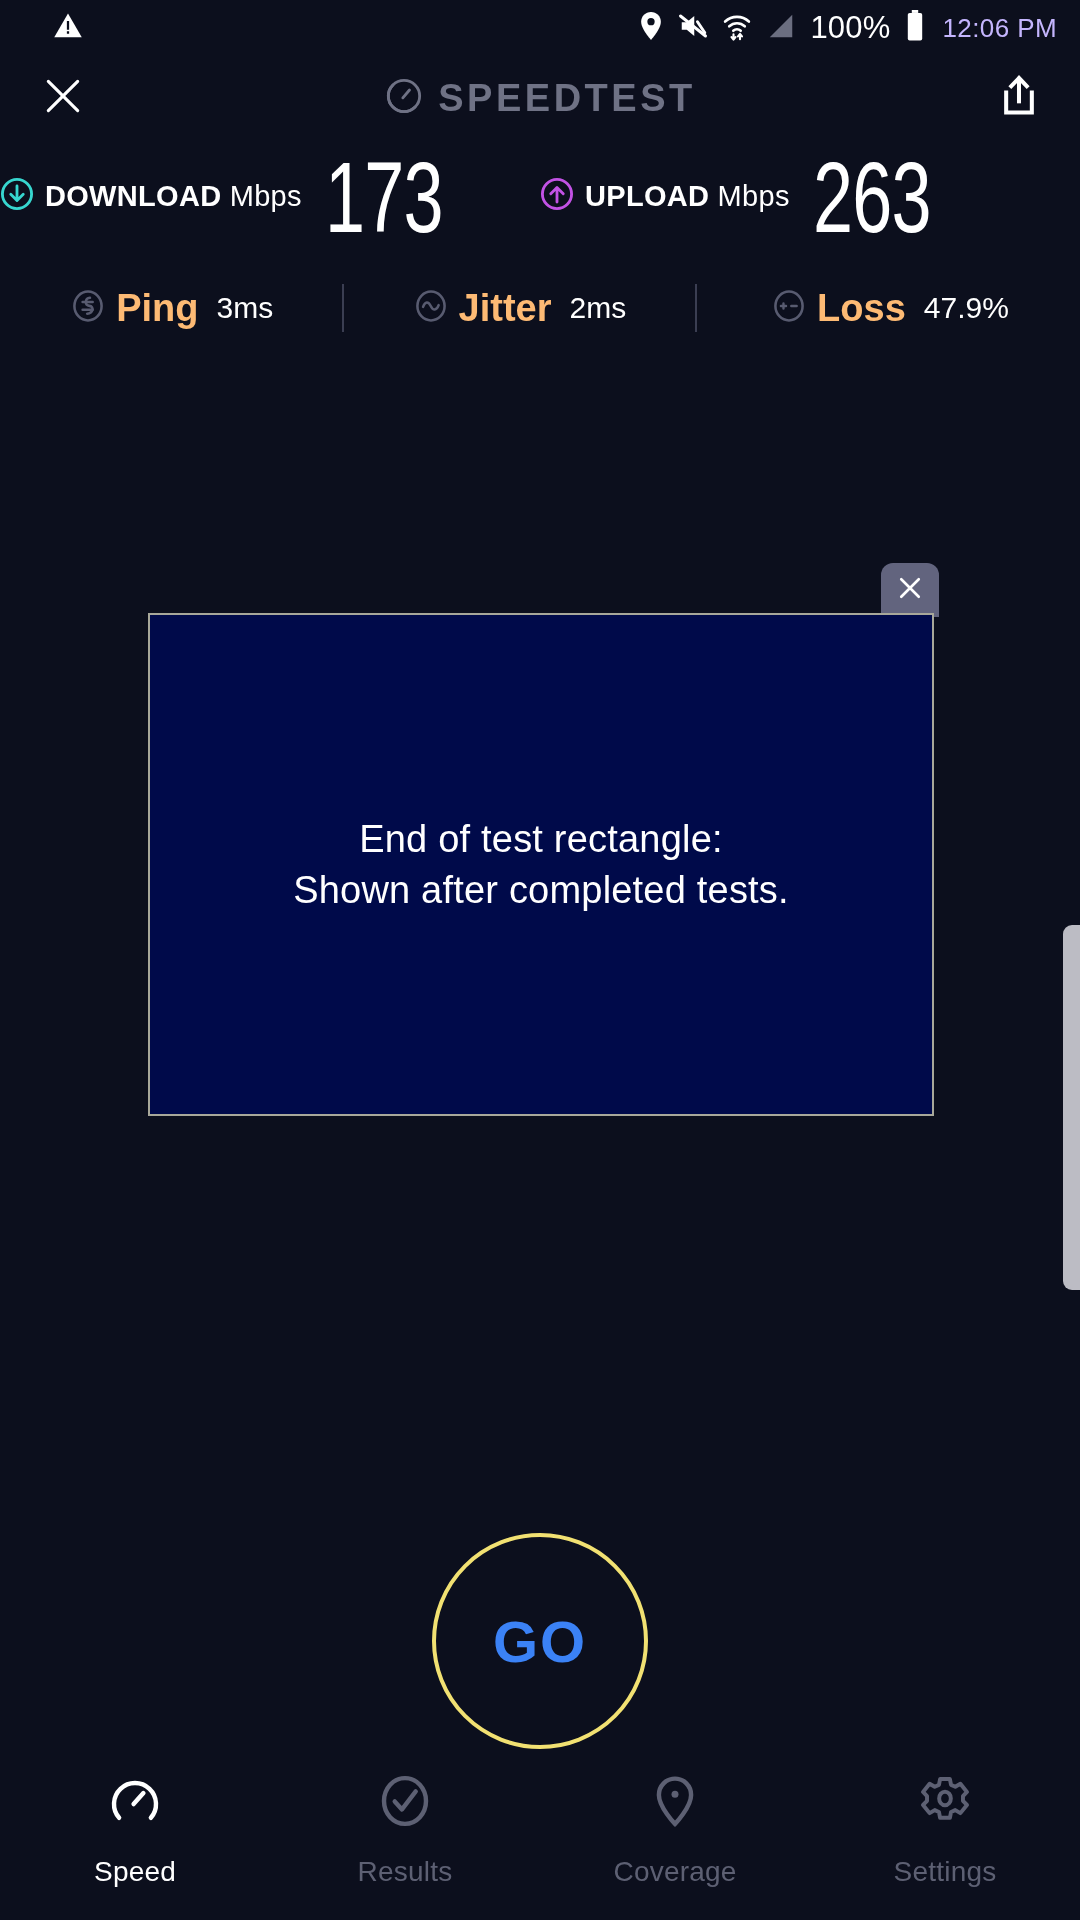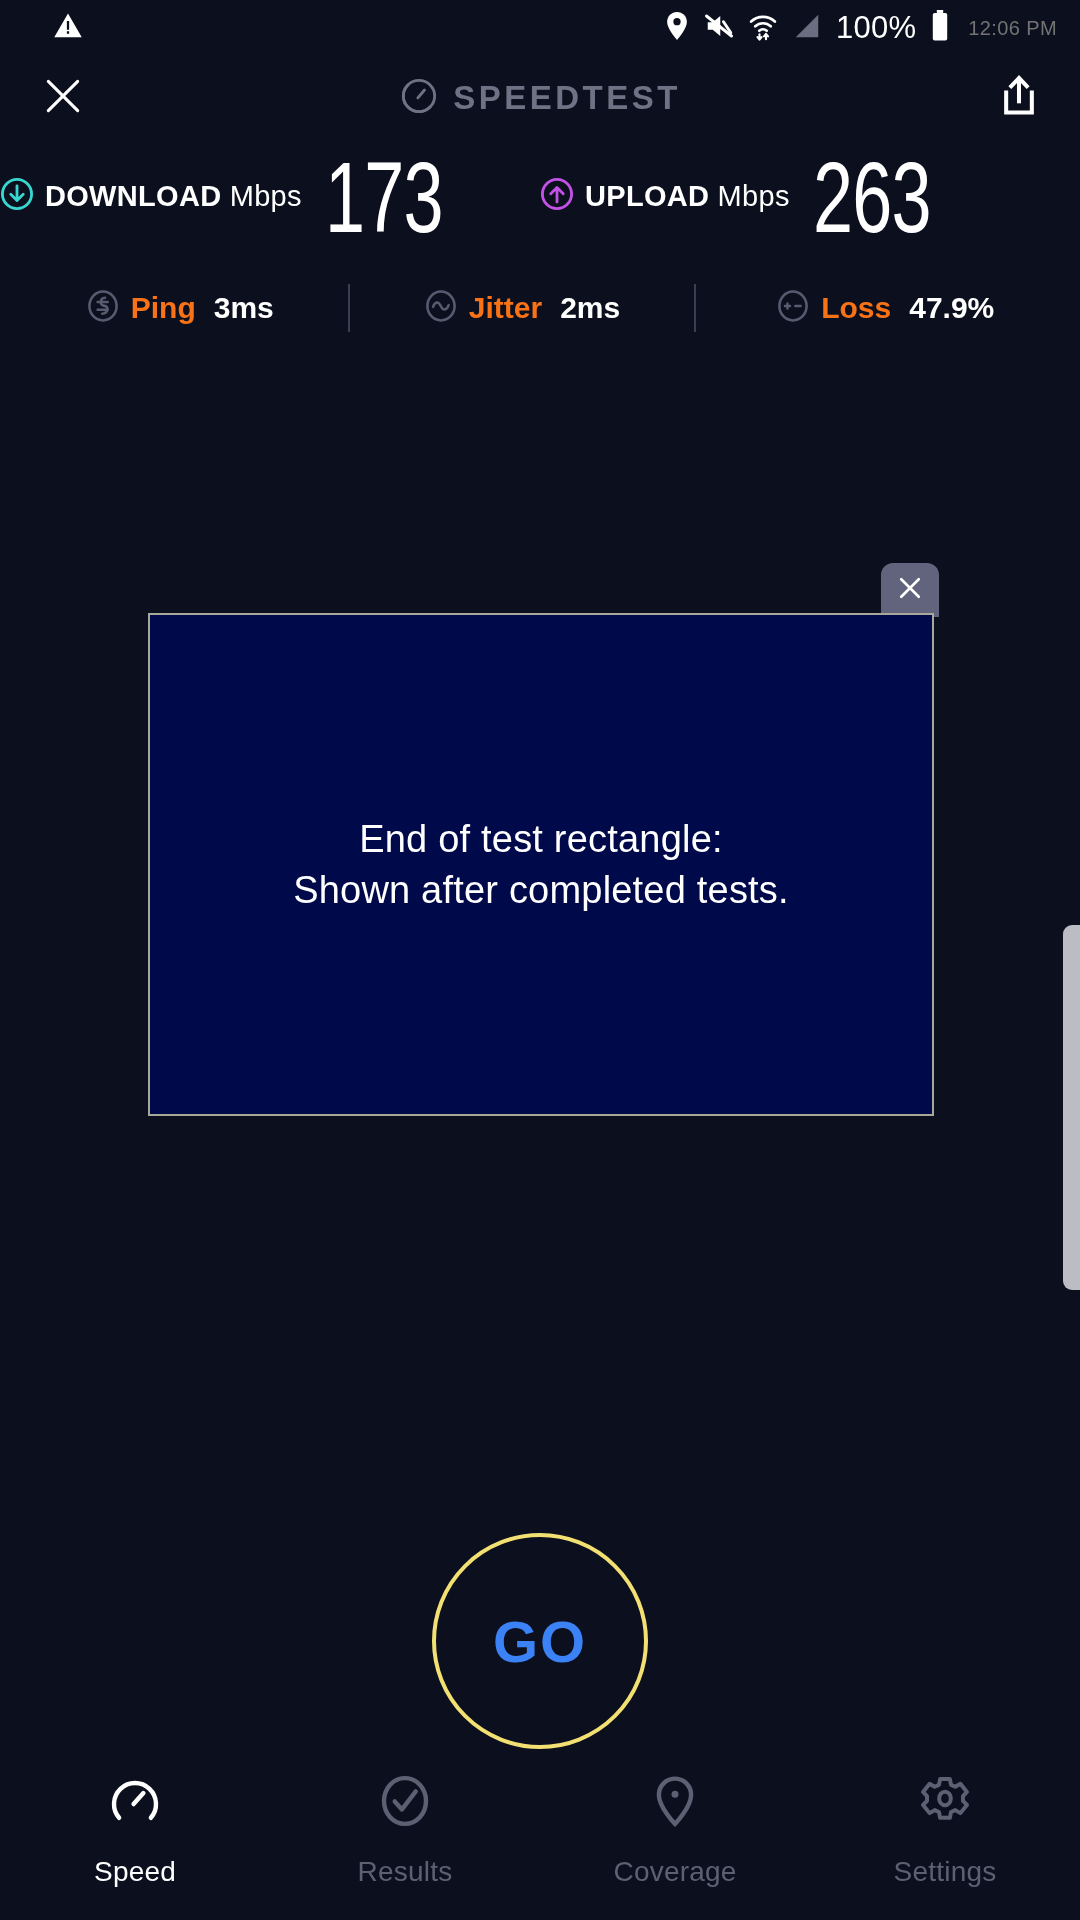--- a/index.html
+++ b/index.html
@@ -35,23 +35,23 @@
     margin-left: 15px;
   }
   .sb-left { display: flex; align-items: center; gap: 10px; }
   .sb-right {
     margin-left: auto;
     display: flex;
     align-items: center;
     gap: 14px;
   }
   .sb-time {
-    font-size: 20px;
+    font-size: 26px;
     letter-spacing: 0.4px;
-    color: #737373;
+    color: #c4b5fd;
     font-weight: 400;
     margin-left: 4px;
   }
   .sb-batt-pct {
     font-size: 31px;
     color: #ffffff;
     font-weight: 400;
     letter-spacing: 0.2px;
   }
   .sb-icon { display: block; }
@@ -78,21 +78,21 @@
     left: 0; right: 0;
     top: 50%;
     transform: translateY(-50%);
     display: flex;
     align-items: center;
     justify-content: center;
     gap: 14px;
   }
   .hdr-brand-text {
     color: #6f7285;
-    font-size: 33px;
+    font-size: 38px;
     font-weight: 700;
     letter-spacing: 3.5px;
   }
   .hdr-share {
     position: absolute;
     right: 34px; top: 50%;
     transform: translateY(-50%);
     width: 54px; height: 54px;
     display: flex; align-items: center; justify-content: center;
     cursor: pointer;
@@ -145,28 +145,28 @@
     width: 1080px;
     margin-top: 34px;
   }
   .pjl-item {
     display: flex;
     align-items: center;
     gap: 11px;
     padding: 0 6px;
   }
   .pjl-name {
-    font-size: 30px;
-    color: #f97316;
+    font-size: 38px;
+    color: #fdba74;
     font-weight: 600;
   }
   .pjl-val {
     font-size: 30px;
     color: #ffffff;
-    font-weight: 700;
+    font-weight: 400;
     margin-left: 7px;
   }
   .pjl-div {
     width: 2px;
     height: 48px;
     background: #3b3e52;
   }
   .pjl-sp-a { width: 70px; }
   .pjl-sp-b { width: 68px; }
   .pjl-sp-c { width: 68px; }

